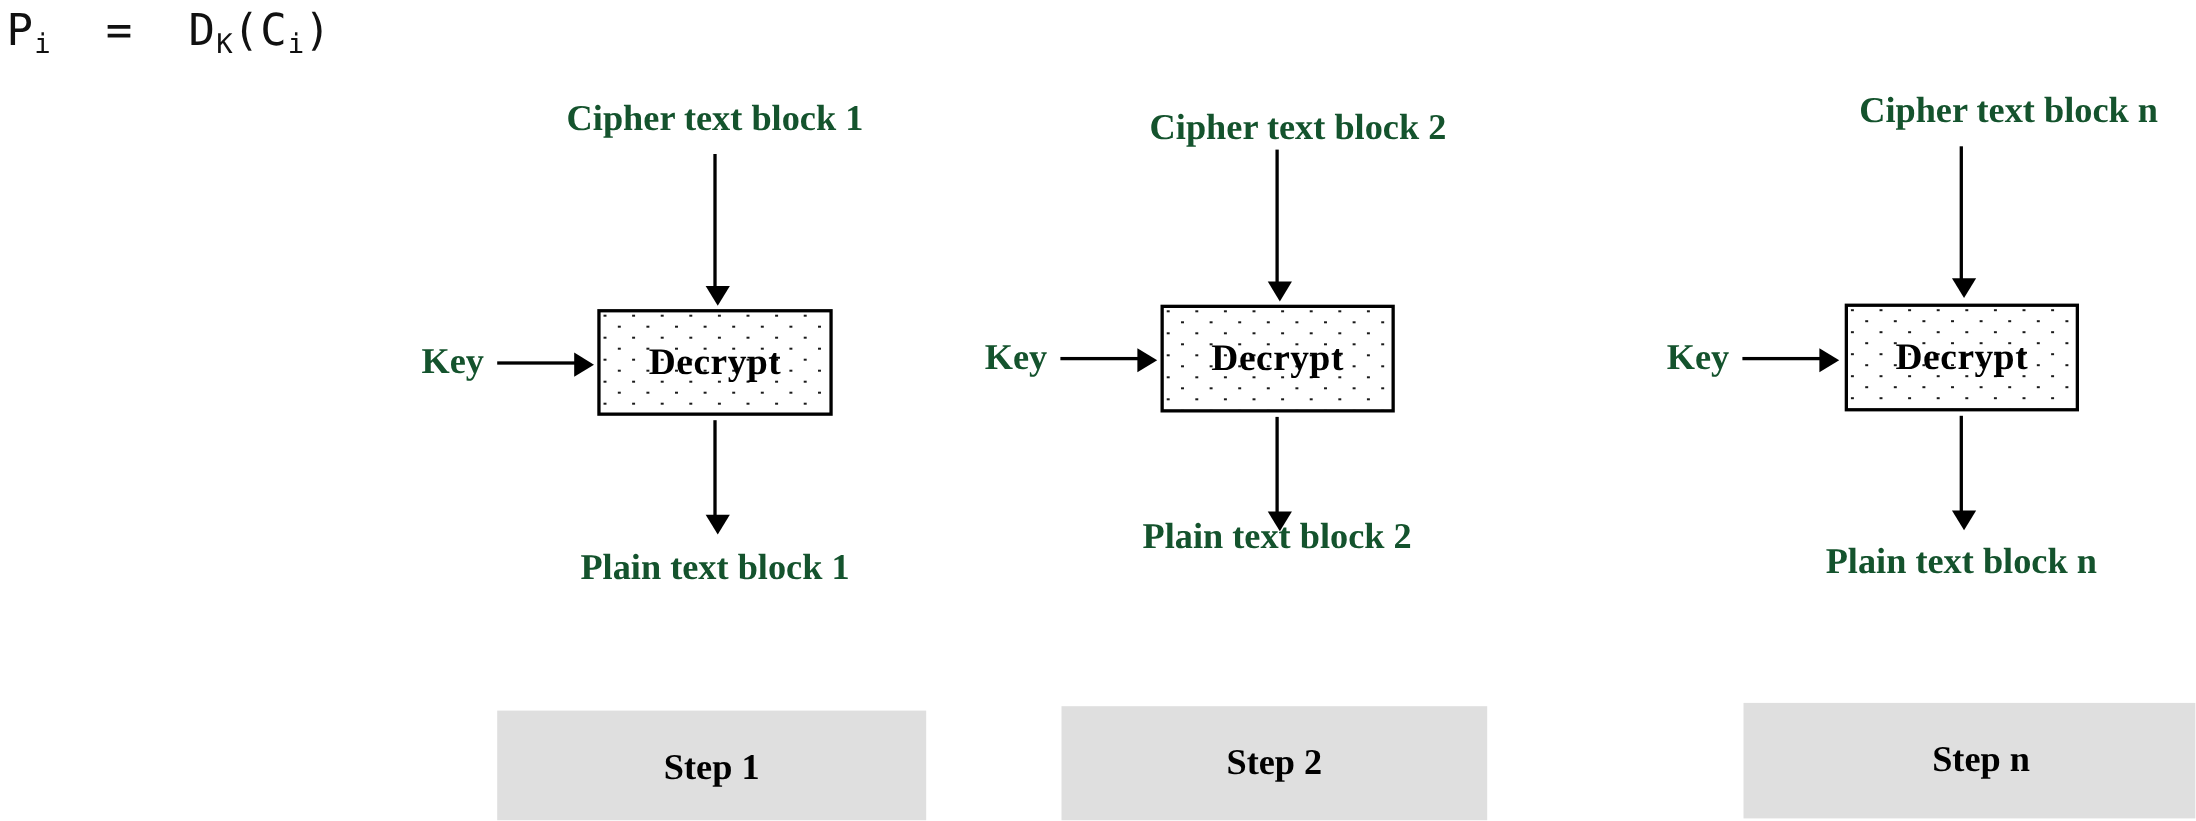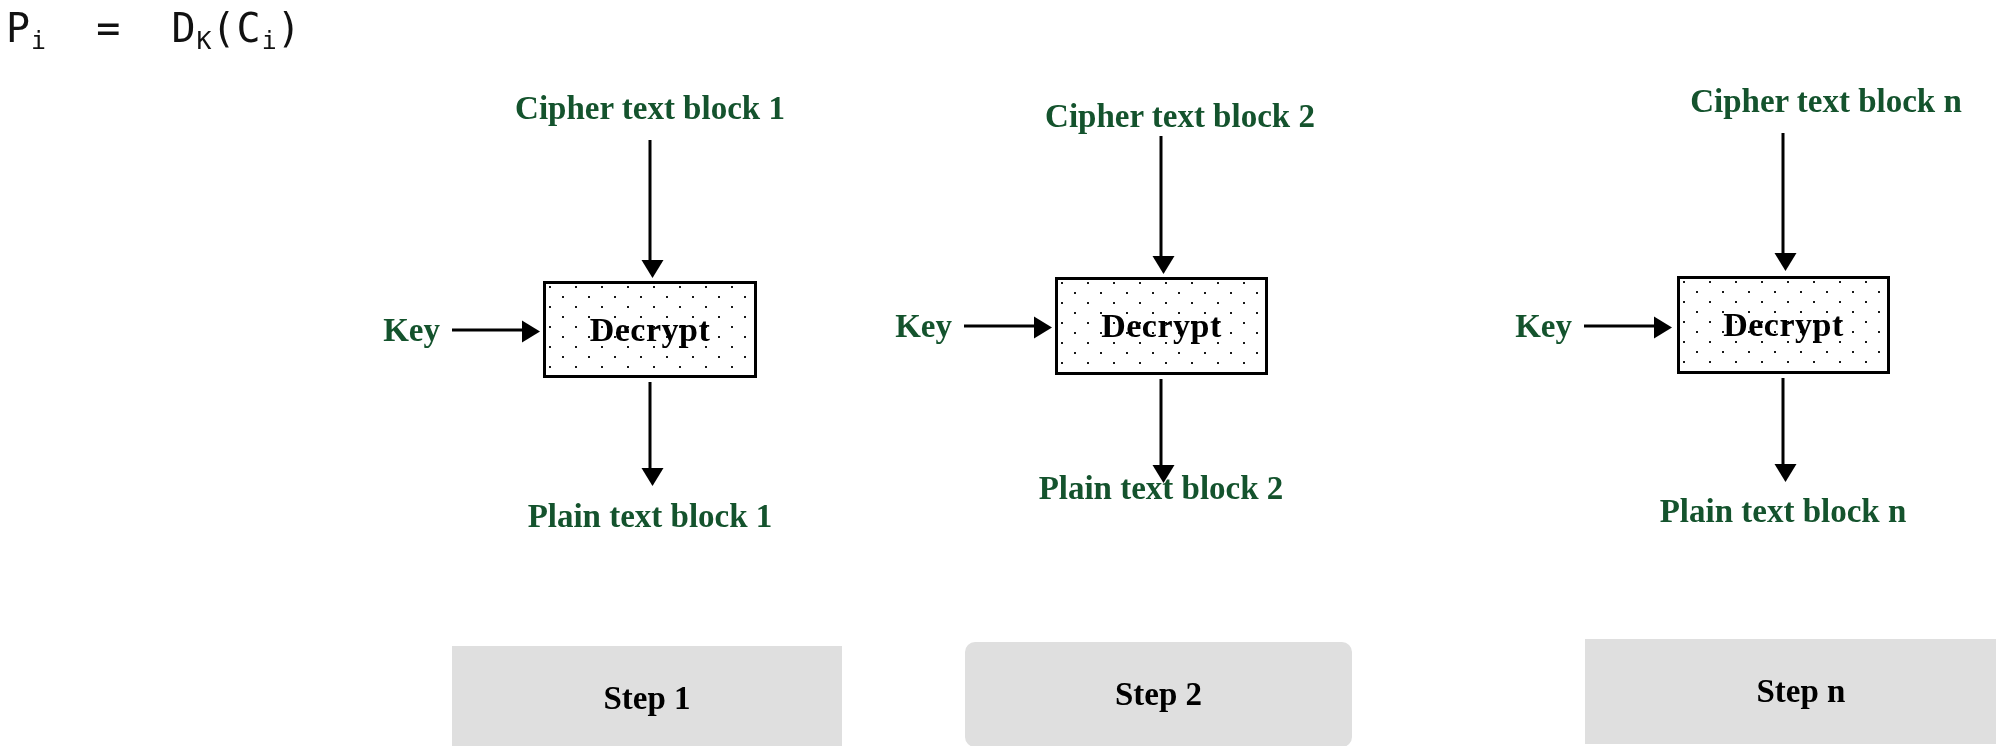--- a/index.html
+++ b/index.html
@@ -166,21 +166,21 @@
     <div class="arrow-h" style="left:964px; top:326px; width:72px;"></div>
 
     <div class="decrypt-box" style="left:1055px; top:277px; width:213px; height:98px;">
       <span class="box-text">Decrypt</span>
     </div>
 
     <div class="arrow-v" style="left:1161px; top:379px; height:88px;"></div>
 
     <div class="lbl lbl-plain" style="left:1161px; top:472px;">Plain text block 2</div>
 
-    <div class="step-bar" style="left:965px; top:622px; width:387px; height:105px;border-radius:10px;">
+    <div class="step-bar" style="left:965px; top:622px; width:387px; height:105px;">
       <span class="step-text">Step 2</span>
     </div>
   </div>
 
   <div>
     <div class="lbl lbl-cipher" style="left:1783px; top:85px;margin-left:43px;">Cipher text block n</div>
 
     <div class="arrow-v" style="left:1783px; top:133px; height:122px;"></div>
 
     <div class="lbl lbl-key" style="left:1572px; top:326px;">Key</div>

